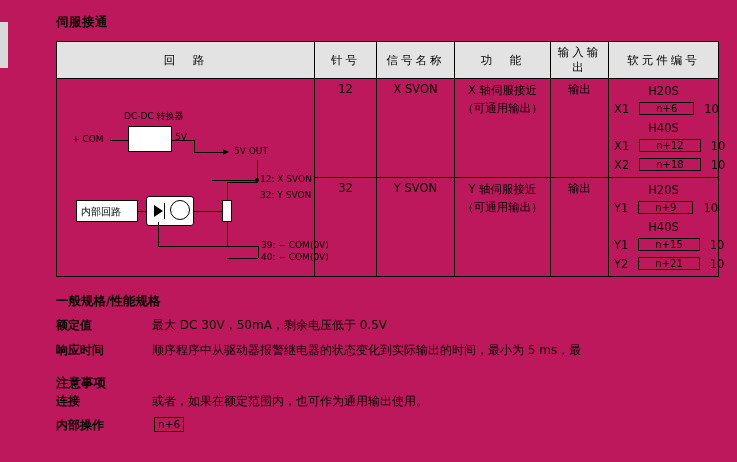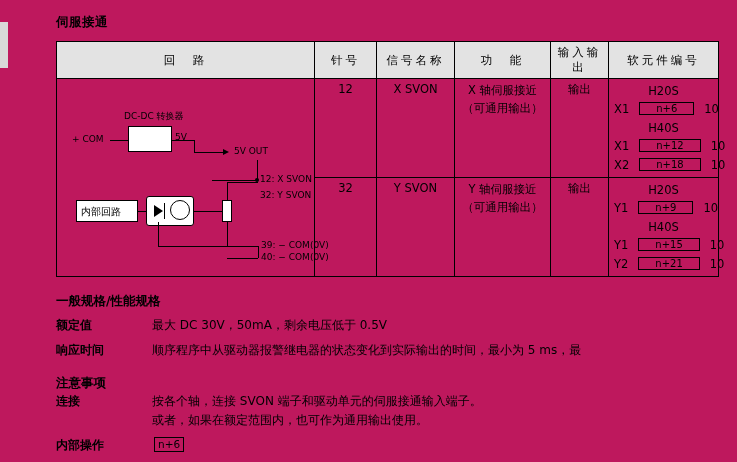--- a/index.html
+++ b/index.html
@@ -315,21 +315,20 @@
           <span class="l2">顺序程序中从驱动器报警继电器的状态变化到实际输出的时间，最小为 5 ms，最</span>
         </div>
       </div>
     </div>
 
     <div class="note-title">注意事项</div>
     <div class="deflist">
       <div class="def-row">
         <div class="def-term">连接</div>
         <div class="def-desc">
-          <span class="l2">按各个轴，连接 SVON 端子和驱动单元的伺服接通输入端子。</span>
           <span class="l2">或者，如果在额定范围内，也可作为通用输出使用。</span>
         </div>
       </div>
       <div class="def-row">
         <div class="def-term">内部操作</div>
         <div class="def-desc">
           <span class="l2"><span class="inlinebox">n+6</span></span>
 
         </div>
       </div>

